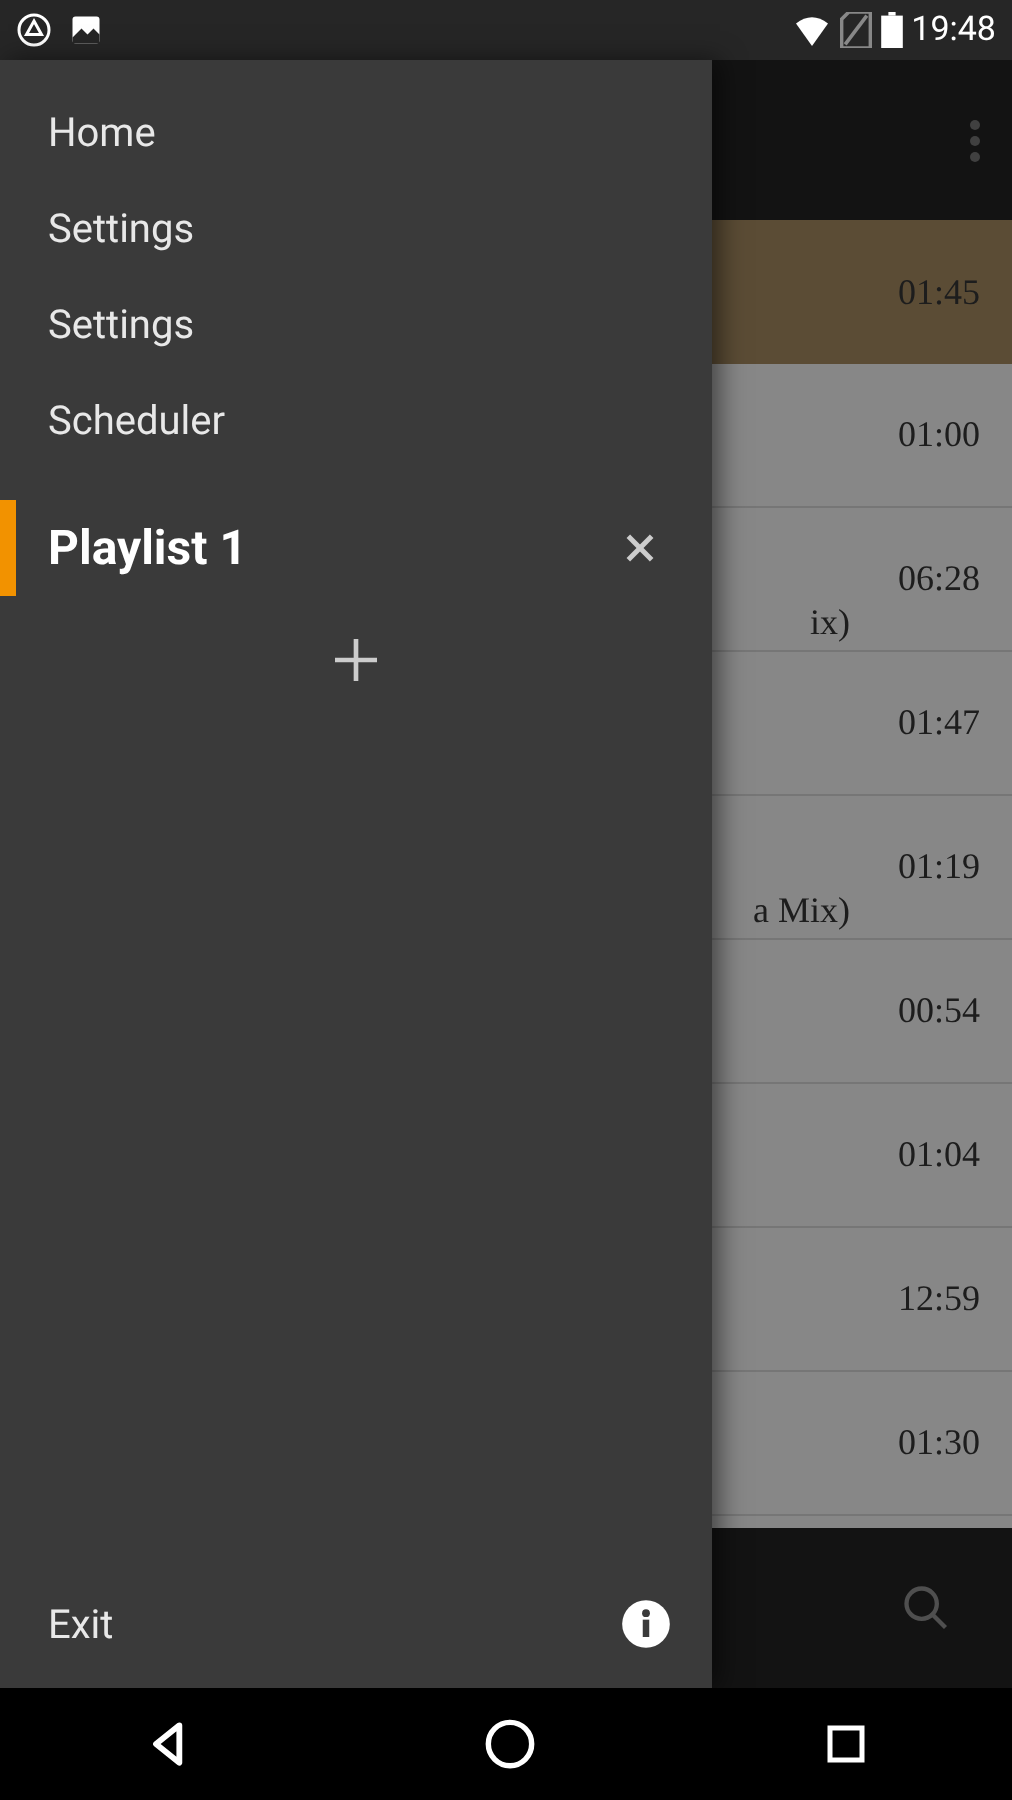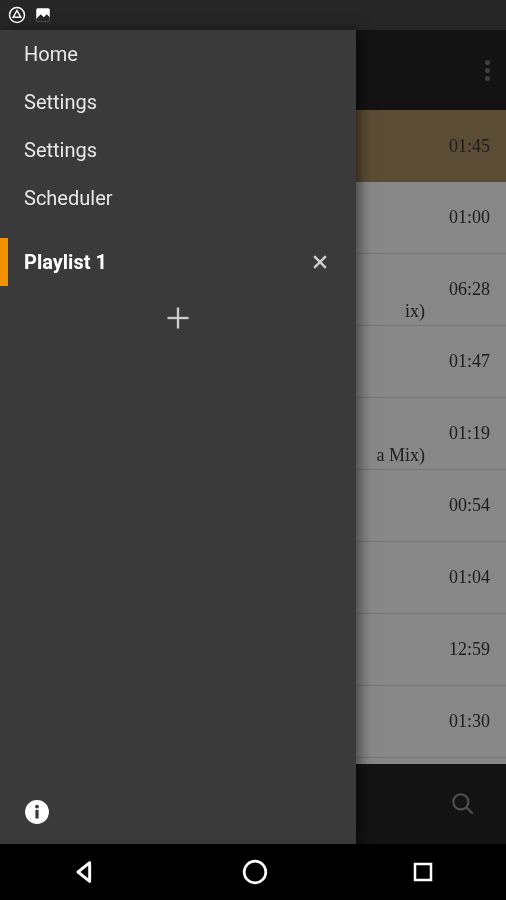--- a/index.html
+++ b/index.html
@@ -105,42 +105,42 @@
       left: 0;
       width: 356px;
       bottom: 56px;
       background: #3a3a3a;
       display: flex;
       flex-direction: column;
       box-shadow: 4px 0 12px rgba(0,0,0,0.5);
     }
     .drawer-top {
       flex: 0 0 auto;
-      padding-top: 0;
+      padding-top: 12px;
     }
     .nav-item {
       height: 48px;
       display: flex;
       align-items: center;
       padding-left: 24px;
       color: #e8e8e8;
       font-size: 20px;
       font-weight: 400;
     }
     
     .playlist-section {
       margin-top: 12px;
     }
     .playlist-item {
       height: 56px;
       display: flex;
       align-items: center;
       padding: 0 20px 0 24px;
       color: #e8e8e8;
-      font-size: 20px;
+      font-size: 24px;
       position: relative;
       justify-content: flex-end;
     }
     .playlist-item.active {
       font-weight: 700;
       color: #fff;
     }
     .playlist-item.active::before {
       content: "";
       position: absolute;
@@ -205,20 +205,40 @@
           <circle cx="12" cy="12" r="10" fill="none" stroke="#fff" stroke-width="2"></circle>
           <path d="M12 6 L17 15 L7 15 Z" fill="none" stroke="#fff" stroke-width="2"></path>
         </svg>
     </span>
     <span>
       <svg width="18" height="18" viewBox="0 0 24 24">
           <rect x="3" y="3" width="18" height="18" rx="2" fill="#fff"></rect>
           <path d="M3 17 L9 11 L13 15 L17 11 L21 15 L21 21 L3 21 Z" fill="#262626"></path>
         </svg>
     </span>
+  </div>
+  <div class="status-right">
+    <span>
+      <svg width="20" height="16" viewBox="0 0 24 20">
+          <path d="M12 20 L2 6 Q12 -2 22 6 Z" fill="#fff"></path>
+        </svg>
+    </span>
+    <span>
+      <svg width="16" height="18" viewBox="0 0 16 20">
+          <path d="M4 0 L16 0 L16 20 L0 20 L0 4 Z" fill="none" stroke="#888" stroke-width="2"></path>
+          <line x1="2" y1="18" x2="14" y2="2" stroke="#888" stroke-width="2"></line>
+        </svg>
+    </span>
+    <span>
+      <svg width="12" height="18" viewBox="0 0 12 20">
+          <rect x="0" y="2" width="12" height="18" fill="#fff"></rect>
+          <rect x="4" y="0" width="4" height="2" fill="#fff"></rect>
+        </svg>
+    </span>
+    <span>19:48</span>
   </div>
 </div>
 
 <div class="main-content">
   <div class="app-bar">
     <div class="menu-dots">
       <span></span>
         <span></span>
         <span></span>
     </div>
@@ -330,20 +350,21 @@
             <line x1="12" y1="3" x2="12" y2="21" stroke="#ccc" stroke-width="2"></line>
             <line x1="3" y1="12" x2="21" y2="12" stroke="#ccc" stroke-width="2"></line>
           </svg>
       </span>
     </div>
   </div>
 
   <div class="drawer-spacer"></div>
 
   <div class="drawer-bottom">
+    <span class="exit-label">Exit</span>
     <span>
       <svg width="26" height="26" viewBox="0 0 24 24">
           <circle cx="12" cy="12" r="11" fill="#fff"></circle>
           <circle cx="12" cy="7" r="1.8" fill="#3a3a3a"></circle>
           <rect x="10.5" y="10" width="3" height="8" fill="#3a3a3a"></rect>
         </svg>
     </span>
   </div>
 </div>
 

